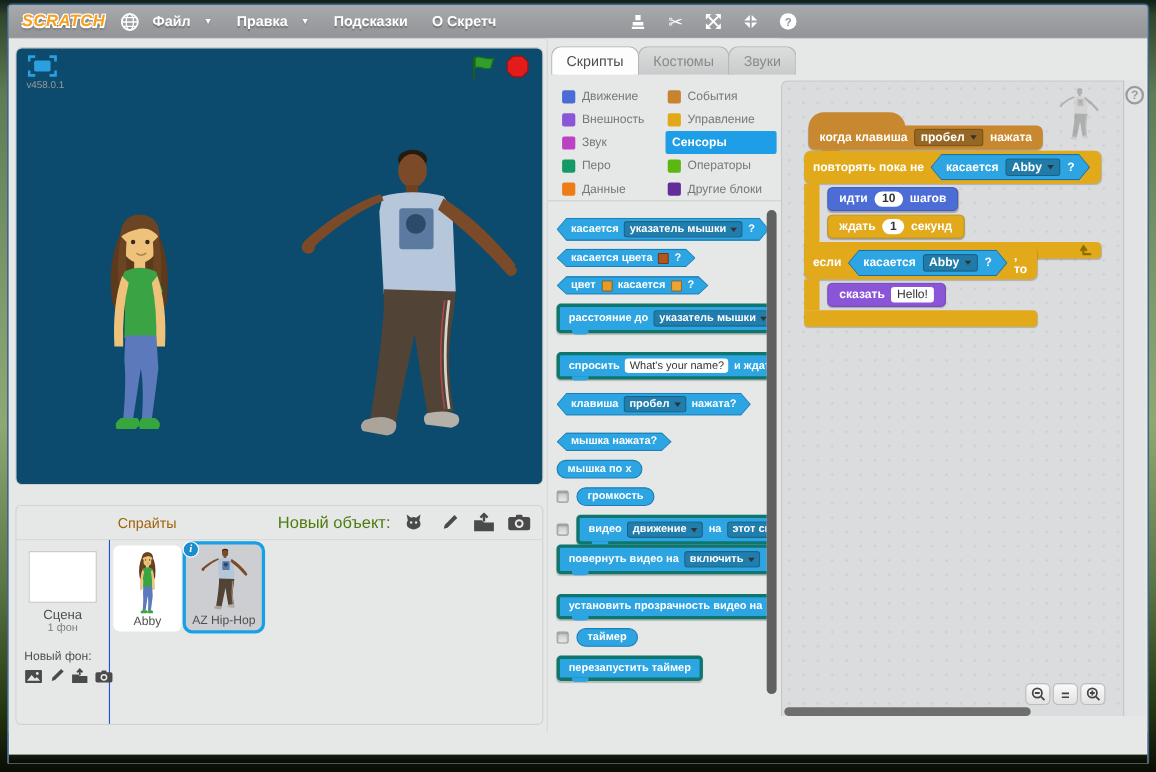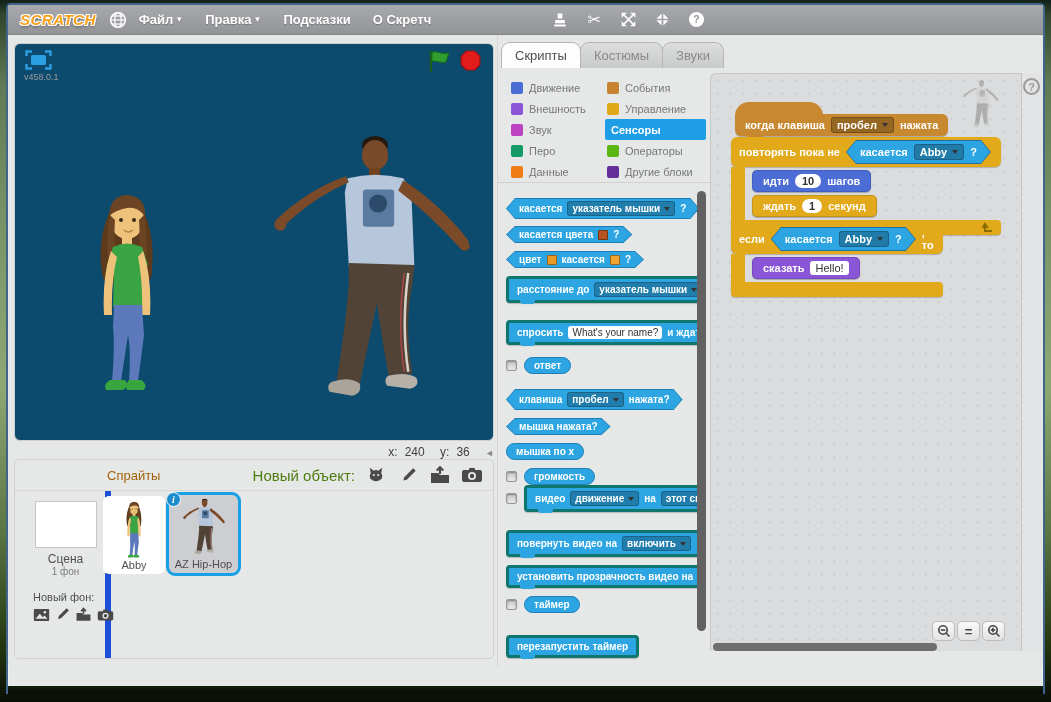--- a/index.html
+++ b/index.html
@@ -9,21 +9,21 @@
   .window{position:absolute;left:6px;top:3px;width:1039px;height:691px;border:2px solid #41658a;border-bottom:none;border-radius:5px 5px 0 0;background:#e6e8e8;box-shadow:inset 0 0 0 1px rgba(255,255,255,.35)}
   
   .titlebar{height:28px;background:linear-gradient(90deg,#66755f,#96a593 14%,#8ba0a6 36%,#a9b4a9 58%,#8fa096 80%,#4e5c52 100%);display:flex;align-items:center;padding:0 9px;border-radius:3px 3px 0 0;border-bottom:1px solid #5c6a62}
   .title-text{font-size:13px;color:#17191c;margin-left:7px;text-shadow:0 1px 1px rgba(255,255,255,.3)}
   .win-btns{margin-left:auto;display:flex;gap:5px;padding-right:2px}
   .win-btn{width:38px;height:19px;border:1px solid #dde6f2;border-radius:3px;background:rgba(26,40,54,.30);color:#edf3fb;font-size:12px;font-weight:bold;display:flex;align-items:center;justify-content:center;line-height:1}
   .win-btn.close{width:46px}
   
   .menubar{height:30px;background:linear-gradient(#a7a9ac,#929497);display:flex;align-items:center;padding:0 8px;border-bottom:1px solid #83858a;position:relative}
   .logo{font-weight:bold;font-style:italic;font-size:15px;letter-spacing:.5px;color:#f7a01c;text-shadow:-1px -1px 0 #fff,1px -1px 0 #fff,-1px 1px 0 #fff,1px 1px 0 #fff,0 2px 3px rgba(0,0,0,.45);margin:0 12px 0 4px}
-  .menu-item{color:#fff;font-weight:bold;font-size:13px;padding:0 11px;display:flex;align-items:center;gap:2px;text-shadow:0 1px 1px rgba(0,0,0,.25)}
+  .menu-item{color:#fff;font-weight:bold;font-size:13px;padding:0 11px;display:flex;align-items:center;gap:12px;text-shadow:0 1px 1px rgba(0,0,0,.25)}
   .menu-item .arr{font-size:8px}
   .mtools{display:flex;gap:14px;align-items:center;margin-left:108px}
   .mtool{width:20px;height:20px;display:flex;align-items:center;justify-content:center;color:#fff;font-size:16px}
   
   .content{position:relative;height:631px;background:#e6e8e8}
   
   .stage{position:absolute;left:6px;top:8px;width:480px;height:398px;background:#0c4a6e;border:1px solid #cfcfcf;border-radius:6px}
   .fs-btn{position:absolute;left:10px;top:6px;width:28px;height:20px}
   .ver{position:absolute;left:9px;top:28px;font-size:9px;color:#9a9a9a}
   .flag-btn{position:absolute;right:42px;top:5px;width:24px;height:24px}
@@ -35,21 +35,21 @@
   .coords span{margin-left:4px}
   .coords .cv{margin-left:7px;margin-right:8px}
   .collapse-arrow{color:#8b8b8b;font-size:9px;margin-left:4px}
   
   .spanel{position:absolute;left:6px;top:424px;width:480px;height:200px;background:#e6e8e8;border:1px solid #d2d2d2;border-radius:5px}
   .sp-head{height:31px;display:flex;align-items:center;border-bottom:1px solid #d8d8d8}
   .sp-title{font-size:13px;color:#a16207;margin-left:92px}
   .sp-newlabel{font-size:15px;color:#4d7c0f;margin-left:auto;margin-right:10px}
   .sp-icons{display:flex;gap:10px;align-items:center;margin-right:10px}
   .icn{width:22px;height:18px;display:flex;align-items:center;justify-content:center}
-  .sp-left{position:absolute;left:11px;top:31px;width:85px;height:167px;border-right:6px solid #1d4ed8;text-align:center}
+  .sp-left{position:absolute;left:0;top:31px;width:85px;height:167px;border-right:1px solid #1d4ed8;text-align:center}
   .stage-thumb{width:62px;height:47px;background:#fff;border:1px solid #c6c6c6;margin:10px auto 4px}
   .sp-scene{font-size:12px;color:#4f4f4f}
   .sp-bcount{font-size:10px;color:#7d7d7d}
   .sp-newbg{font-size:11px;color:#4f4f4f;text-align:left;margin:14px 0 4px 7px}
   .bg-icons{display:flex;gap:5px;margin-left:7px}
   .icns{width:17px;height:15px;display:flex;align-items:center;justify-content:center}
   .card{position:absolute;border-radius:6px;text-align:center}
   .card-abby{left:88px;top:36px;width:62px;height:78px;background:#fff}
   .card-az{left:151px;top:32px;width:75px;height:84px;background:#cdced1;border:3px solid #17a0e5;border-radius:9px}
   .card svg{display:block;margin:3px auto 0}
@@ -229,25 +229,20 @@
           </svg>
       </span>
       <svg class="sprite-abby">
           <use href="#sym-abby"></use>
         </svg>
       <svg class="sprite-boy">
           <use href="#sym-boy"></use>
         </svg>
     </div>
 
-    <div class="coords">
-      <span>x:</span><span class="cv">240</span>
-      <span>y:</span><span class="cv">36</span>
-      <span class="collapse-arrow">◄</span>
-    </div>
 
     <div class="spanel">
       <div class="sp-head">
         <span class="sp-title">Спрайты</span>
         <span class="sp-newlabel">Новый объект:</span>
         <span class="sp-icons">
           <span class="icn">
               <svg width="20" height="18" viewBox="0 0 20 20">
                 <path d="M3 2 L7.5 5.2 Q10 3.6 12.5 5.2 L17 2 L15.8 8 Q18 11 16 14.5 Q10 19.5 4 14.5 Q2 11 4.2 8 Z" fill="#4a4a4a"></path>
                 <circle cx="7.5" cy="10" r="1.2" fill="#e6e8e8"></circle>
@@ -415,26 +410,20 @@
                 <span>указатель мышки</span>
                 <span class="darr"></span>
               </span>
             </span>
           </div>
           <div class="prow">
             <span class="blk stack">
               <span class="bt">спросить</span>
               <span class="bin">What's your name?</span>
               <span class="bt">и ждать</span>
-            </span>
-          </div>
-          <div class="prow">
-            <span class="pcheck"></span>
-            <span class="blk reporter">
-              <span class="bt">ответ</span>
             </span>
           </div>
           <div class="prow">
             <span class="hexb">
               <span class="hexi">
                 <span class="bt">клавиша</span>
                 <span class="bdd">
                   <span>пробел</span>
                   <span class="darr"></span>
                 </span>

